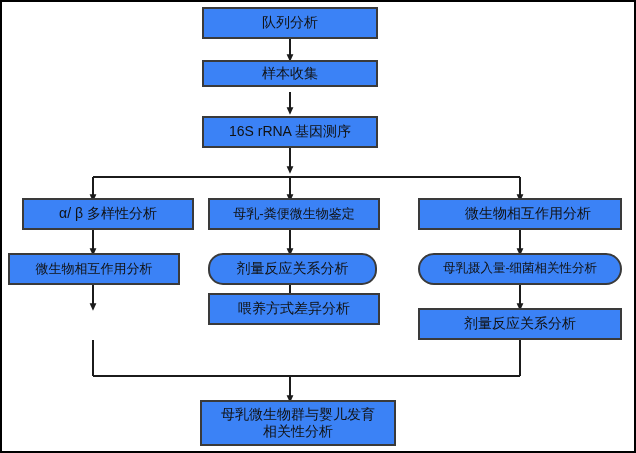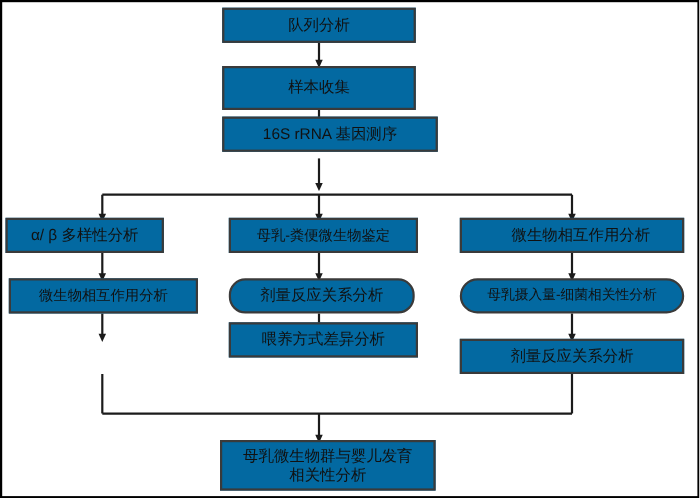--- a/index.html
+++ b/index.html
@@ -30,21 +30,21 @@
   svg#edges {
     position: absolute;
     left: 0;
     top: 0;
     width: 636px;
     height: 453px;
   }
   .node {
     position: absolute;
     box-sizing: border-box;
-    background: #0369a1;
+    background: #3b82f6;
     border: 2px solid #3a3a3a;
     display: flex;
     align-items: center;
     justify-content: center;
     text-align: center;
     color: #111111;
     font-size: 14px;
     line-height: 1.25;
     letter-spacing: 0px;
     white-space: pre-line;
@@ -84,25 +84,25 @@
 
       <line x1="93" y1="340" x2="93" y2="376"></line>
       <line x1="520" y1="340" x2="520" y2="376"></line>
       <line x1="93" y1="376" x2="520" y2="376"></line>
       <line x1="290" y1="376" x2="290" y2="399" marker-end="url(#arrowhead)"></line>
     </g>
   </svg>
 
   <div class="node" style="left:202px; top:7px; width:176px; height:32px;">队列分析</div>
 
-  <div class="node" style="left:202px; top:60px; width:176px; height:40px;">样本收集</div>
+  <div class="node" style="left:202px; top:60px; width:176px; height:27px;">样本收集</div>
 
-  <div class="node" style="left:202px; top:106px; width:196px; height:32px;">16S rRNA 基因测序</div>
+  <div class="node" style="left:202px; top:116px; width:176px; height:32px;">16S rRNA 基因测序</div>
 
-  <div class="node" style="left:5px; top:198px; width:144px; height:32px;">α/ β 多样性分析</div>
+  <div class="node" style="left:22px; top:198px; width:172px; height:32px;">α/ β 多样性分析</div>
 
   <div class="node small" style="left:208px; top:198px; width:172px; height:32px;">母乳-粪便微生物鉴定</div>
 
   <div class="node" style="left:418px; top:198px; width:204px; height:32px;padding-left:16px;">微生物相互作用分析</div>
 
   <div class="node small" style="left:8px; top:253px; width:172px; height:32px;">微生物相互作用分析</div>
 
   <div class="node" style="left:208px; top:253px; width:169px; height:32px;border-radius:15px;">剂量反应关系分析</div>
 
   <div class="node tiny" style="left:418px; top:253px; width:204px; height:32px;">母乳摄入量-细菌相关性分析</div>

